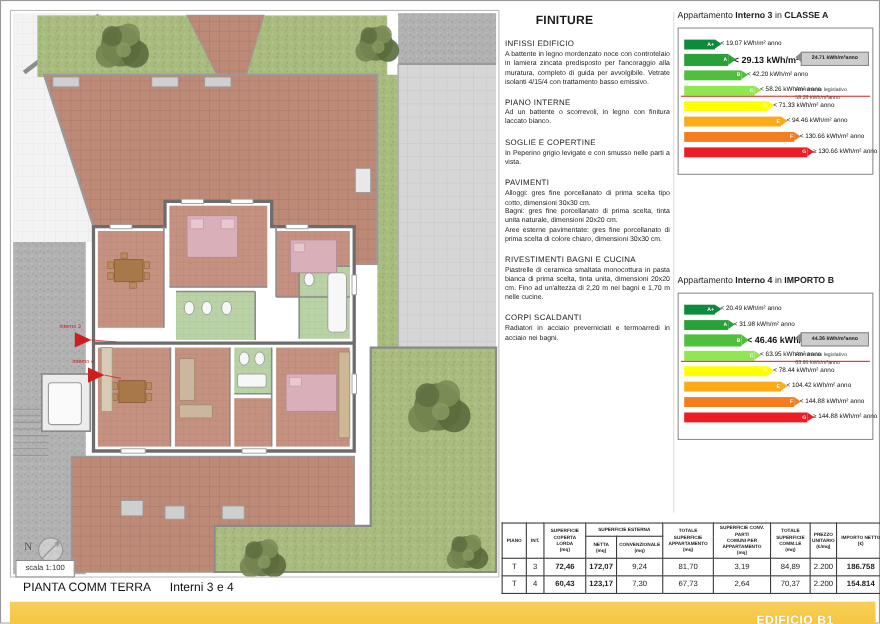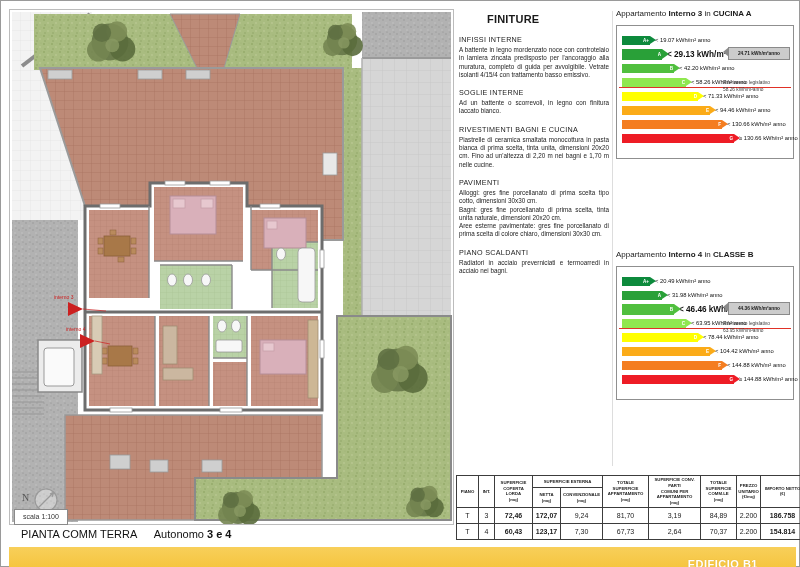--- a/index.html
+++ b/index.html
@@ -42,21 +42,21 @@
   
   .stable{position:absolute;left:455px;top:474px;width:341px;border-collapse:collapse;table-layout:fixed;}
   .stable th,.stable td{border:0.8px solid #3c3c3c;padding:1px;text-align:center;vertical-align:middle;overflow:hidden;}
   .stable th{font-size:4.3px;font-weight:bold;white-space:pre-line;line-height:1.35;}
   .stable td{font-size:7px;height:13px;}
   .stable td.bold{font-weight:bold;}
 
   
   .plan-title{position:absolute;left:20px;top:527px;font-size:11px;color:#111;}
   .plan-title .gap{display:inline-block;width:14px;}
-  .plan-title .b{font-weight:bold;}
+  .plan-title .b{font-weight:normal;}
   .banner{position:absolute;left:8px;top:546px;width:787px;height:34px;background:linear-gradient(var(--bannerTop,#f8cf5a),var(--banner,#f4bf2e));display:flex;align-items:center;justify-content:flex-end;}
   .banner span{font-size:11px;font-weight:bold;color:#fff;letter-spacing:.5px;margin-right:38px;text-shadow:0 0 1px rgba(180,130,0,.4);}
 </style>
 </head>
 <body>
 
 <div class="page">
 
   <div class="plan">
     <svg width="443" height="514" viewBox="0 0 443 514">
@@ -237,59 +237,63 @@
     <div class="plan-label" style="left:44px;top:284px;">interno 3</div>
     <div class="plan-label" style="left:56px;top:316px;">interno 4</div>
     <div class="north-label">N</div>
     <div class="scale-box">scala 1:100</div>
   </div>
 
   <div class="finiture">
     <h1 class="ftitle">FINITURE</h1>
     <div id="finiture-sections">
   <section class="fsec">
-    <h2 class="fhead">INFISSI INTERNE</h2>
+    <h2 class="fhead">INFISSI EDIFICIO</h2>
     <p class="fbody">A battente in legno mordenzato noce con controtelaio in lamiera zincata predisposto per l'ancoraggio alla muratura, completo di guida per avvolgibile. Vetrate isolanti 4/15/4 con trattamento basso emissivo.</p>
   </section>
 
 
   <section class="fsec">
-    <h2 class="fhead">SOGLIE INTERNE</h2>
+    <h2 class="fhead">PIANO INTERNE</h2>
     <p class="fbody">Ad un battente o scorrevoli, in legno con finitura laccato bianco.</p>
   </section>
 
-
-
   <section class="fsec">
-    <h2 class="fhead">RIVESTIMENTI BAGNI E CUCINA</h2>
-    <p class="fbody">Piastrelle di ceramica smaltata monocottura in pasta bianca di prima scelta, tinta unita, dimensioni 20x20 cm. Fino ad un'altezza di 2,20 m nei bagni e 1,70 m nelle cucine.</p>
-  </section>
+    <h2 class="fhead">SOGLIE E COPERTINE</h2>
+    <p class="fbody">In Peperino grigio levigate e con smusso nelle parti a vista.</p>
+  </section>
+
 
   <section class="fsec">
     <h2 class="fhead">PAVIMENTI</h2>
     <p class="fbody">Alloggi: gres fine porcellanato di prima scelta tipo cotto, dimensioni 30x30 cm.
 Bagni: gres fine porcellanato di prima scelta, tinta unita naturale, dimensioni 20x20 cm.
 Aree esterne pavimentate: gres fine porcellanato di prima scelta di colore chiaro, dimensioni 30x30 cm.</p>
   </section>
 
-
   <section class="fsec">
-    <h2 class="fhead">PIANO SCALDANTI</h2>
+    <h2 class="fhead">RIVESTIMENTI BAGNI E CUCINA</h2>
+    <p class="fbody">Piastrelle di ceramica smaltata monocottura in pasta bianca di prima scelta, tinta unita, dimensioni 20x20 cm. Fino ad un'altezza di 2,20 m nei bagni e 1,70 m nelle cucine.</p>
+  </section>
+
+
+  <section class="fsec">
+    <h2 class="fhead">CORPI SCALDANTI</h2>
     <p class="fbody">Radiatori in acciaio preverniciati e termoarredi in acciaio nei bagni.</p>
   </section>
 </div>
   </div>
   <div class="vdivider"></div>
 
   <section class="energy" style="top:8px;">
     <div class="etitle">
       <span>Appartamento</span>
       <span class="b">Interno 3</span>
       <span>in</span>
-      <span class="b">CUCINA A</span>
+      <span class="b">CLASSE A</span>
     </div>
     <div class="ebox">
         <div class="erow">
           <div class="earrow" style="width: 28px; background: rgb(13, 138, 60);">
             <span class="eletter">A+</span>
             <span class="etip" style="border-left-color: rgb(13, 138, 60);"></span>
           </div>
           <span class="elabel">&lt; 19.07 kWh/m² anno</span>
         </div>
         <div class="erow hl">
@@ -348,21 +352,21 @@
           <div>58.26 kWh/m²anno</div>
         </div>
       </div>
   </section>
 
   <section class="energy" style="top:249px;">
     <div class="etitle">
       <span>Appartamento</span>
       <span class="b">Interno 4</span>
       <span>in</span>
-      <span class="b">CLASSE B</span>
+      <span class="b">IMPORTO B</span>
     </div>
     <div class="ebox">
         <div class="erow">
           <div class="earrow" style="width: 28px; background: rgb(13, 138, 60);">
             <span class="eletter">A+</span>
             <span class="etip" style="border-left-color: rgb(13, 138, 60);"></span>
           </div>
           <span class="elabel">&lt; 20.49 kWh/m² anno</span>
         </div>
         <div class="erow">
@@ -490,20 +494,20 @@
           <td>2,64</td>
           <td>70,37</td>
           <td>2.200</td>
           <td class="bold">154.814</td>
         </tr>
       </tbody>
   </table>
 
   <div class="plan-title">
     <span>PIANTA COMM TERRA</span><span class="gap"></span>
-    <span>Autonomo</span>
+    <span>Interni</span>
     <span class="b">3 e 4</span>
   </div>
   <div class="banner">
     <span>EDIFICIO B1</span>
   </div>
 
 </div>
 
 </body></html>

